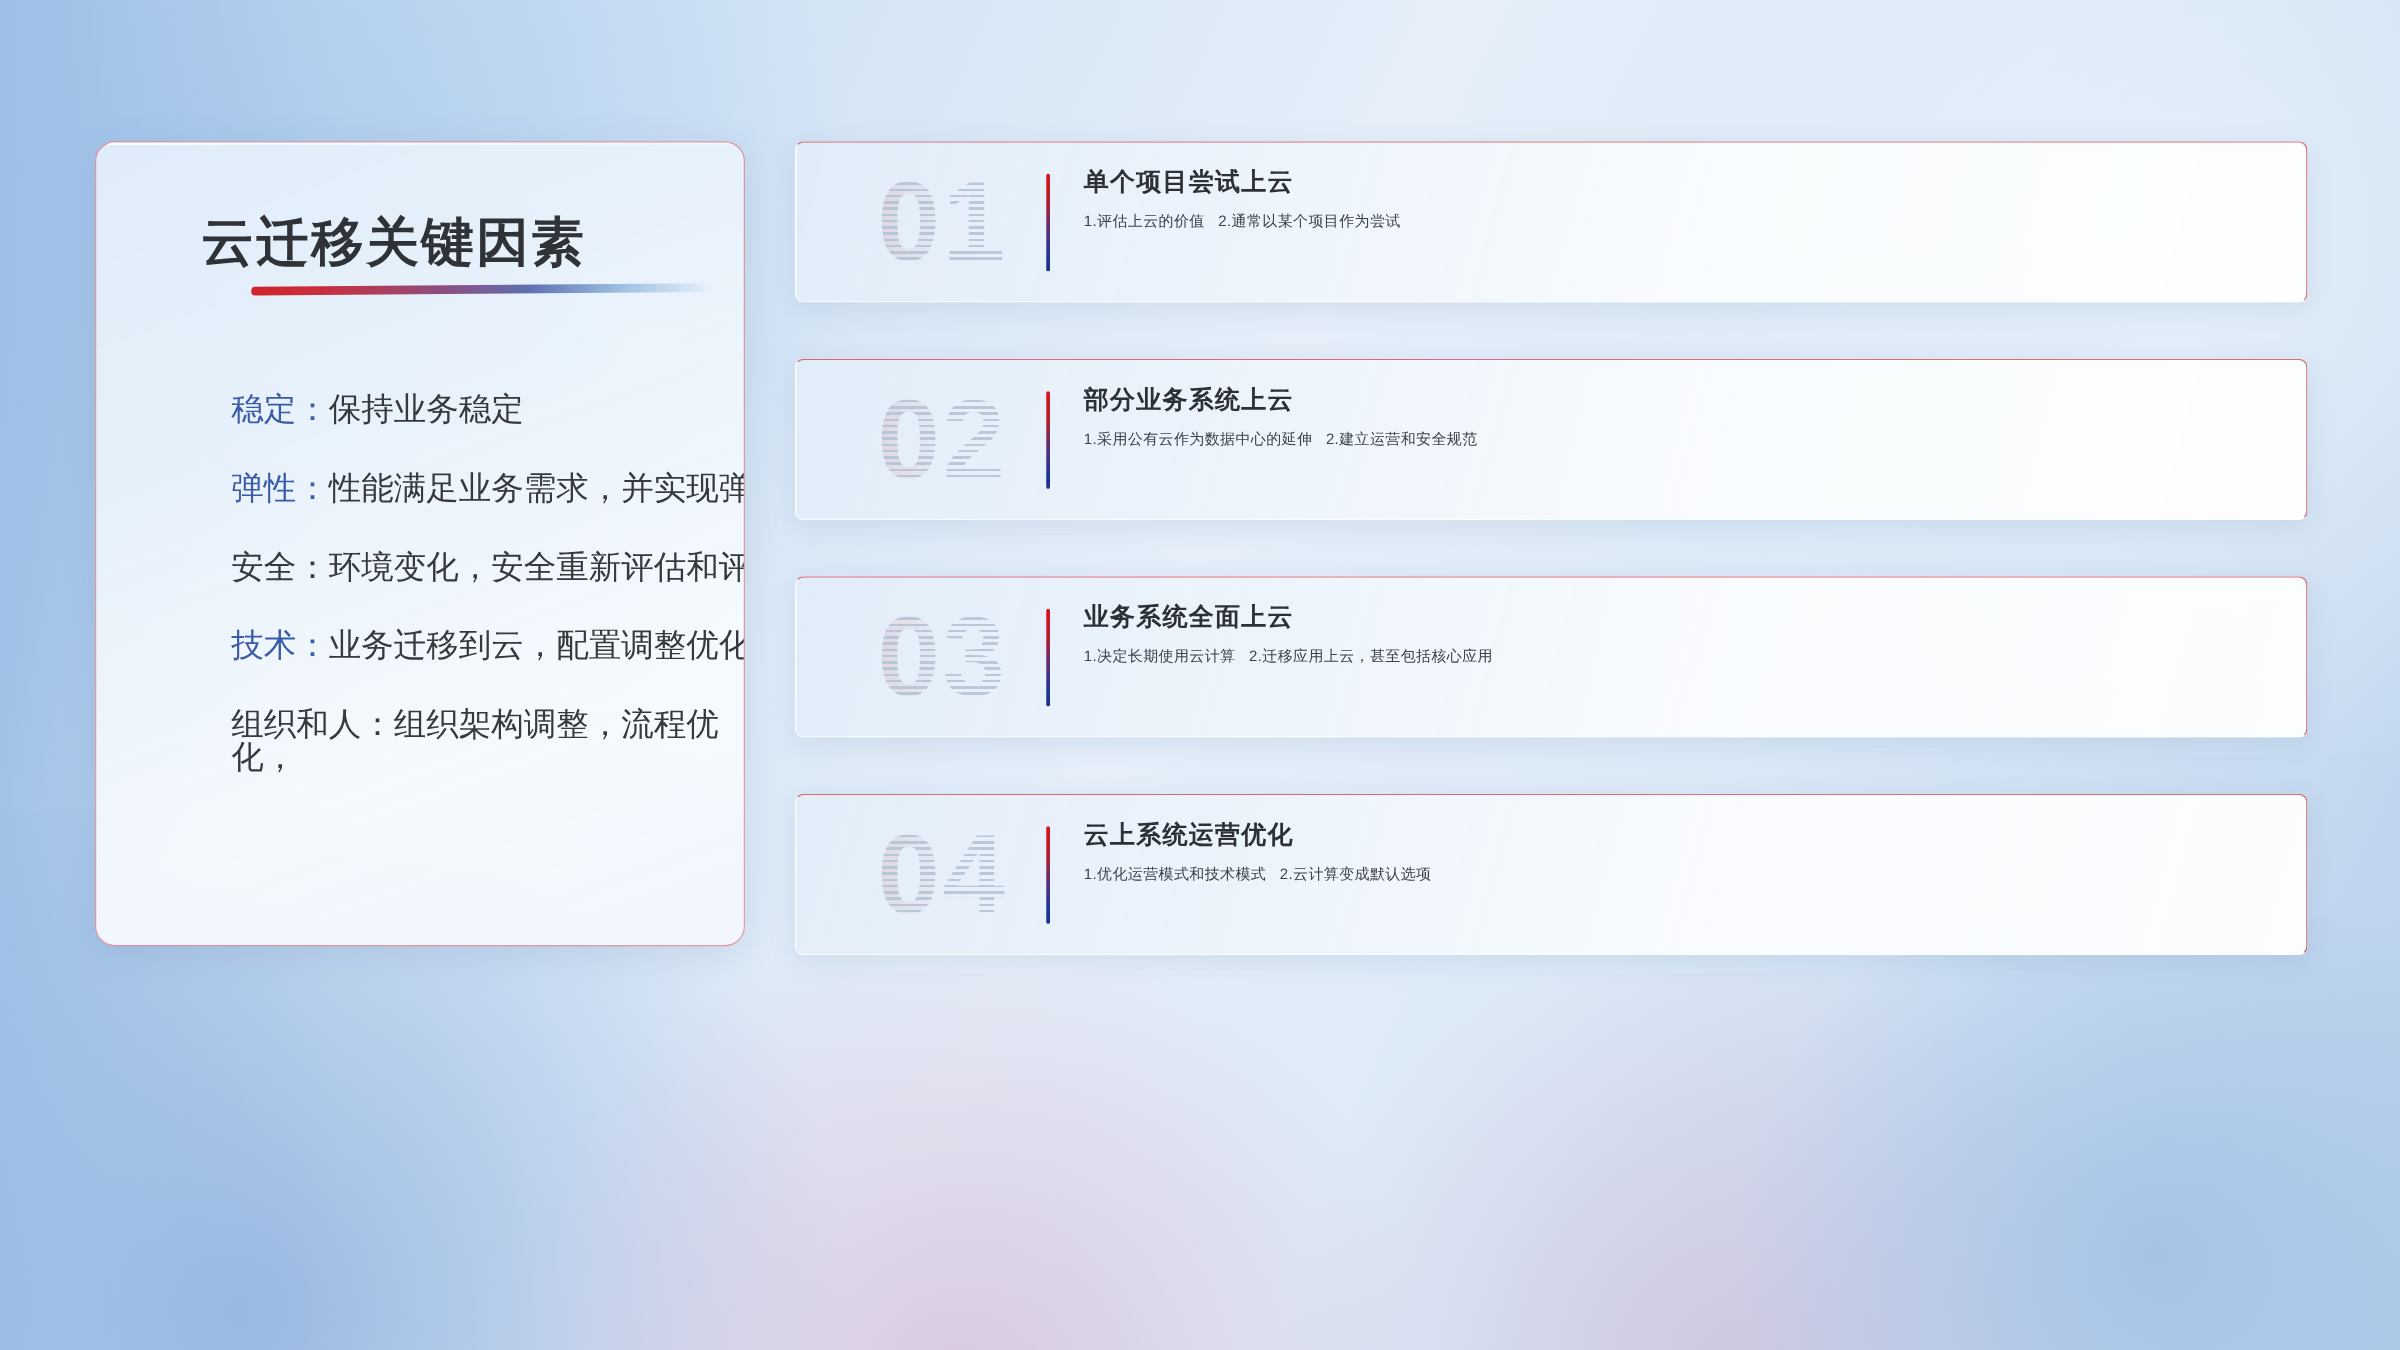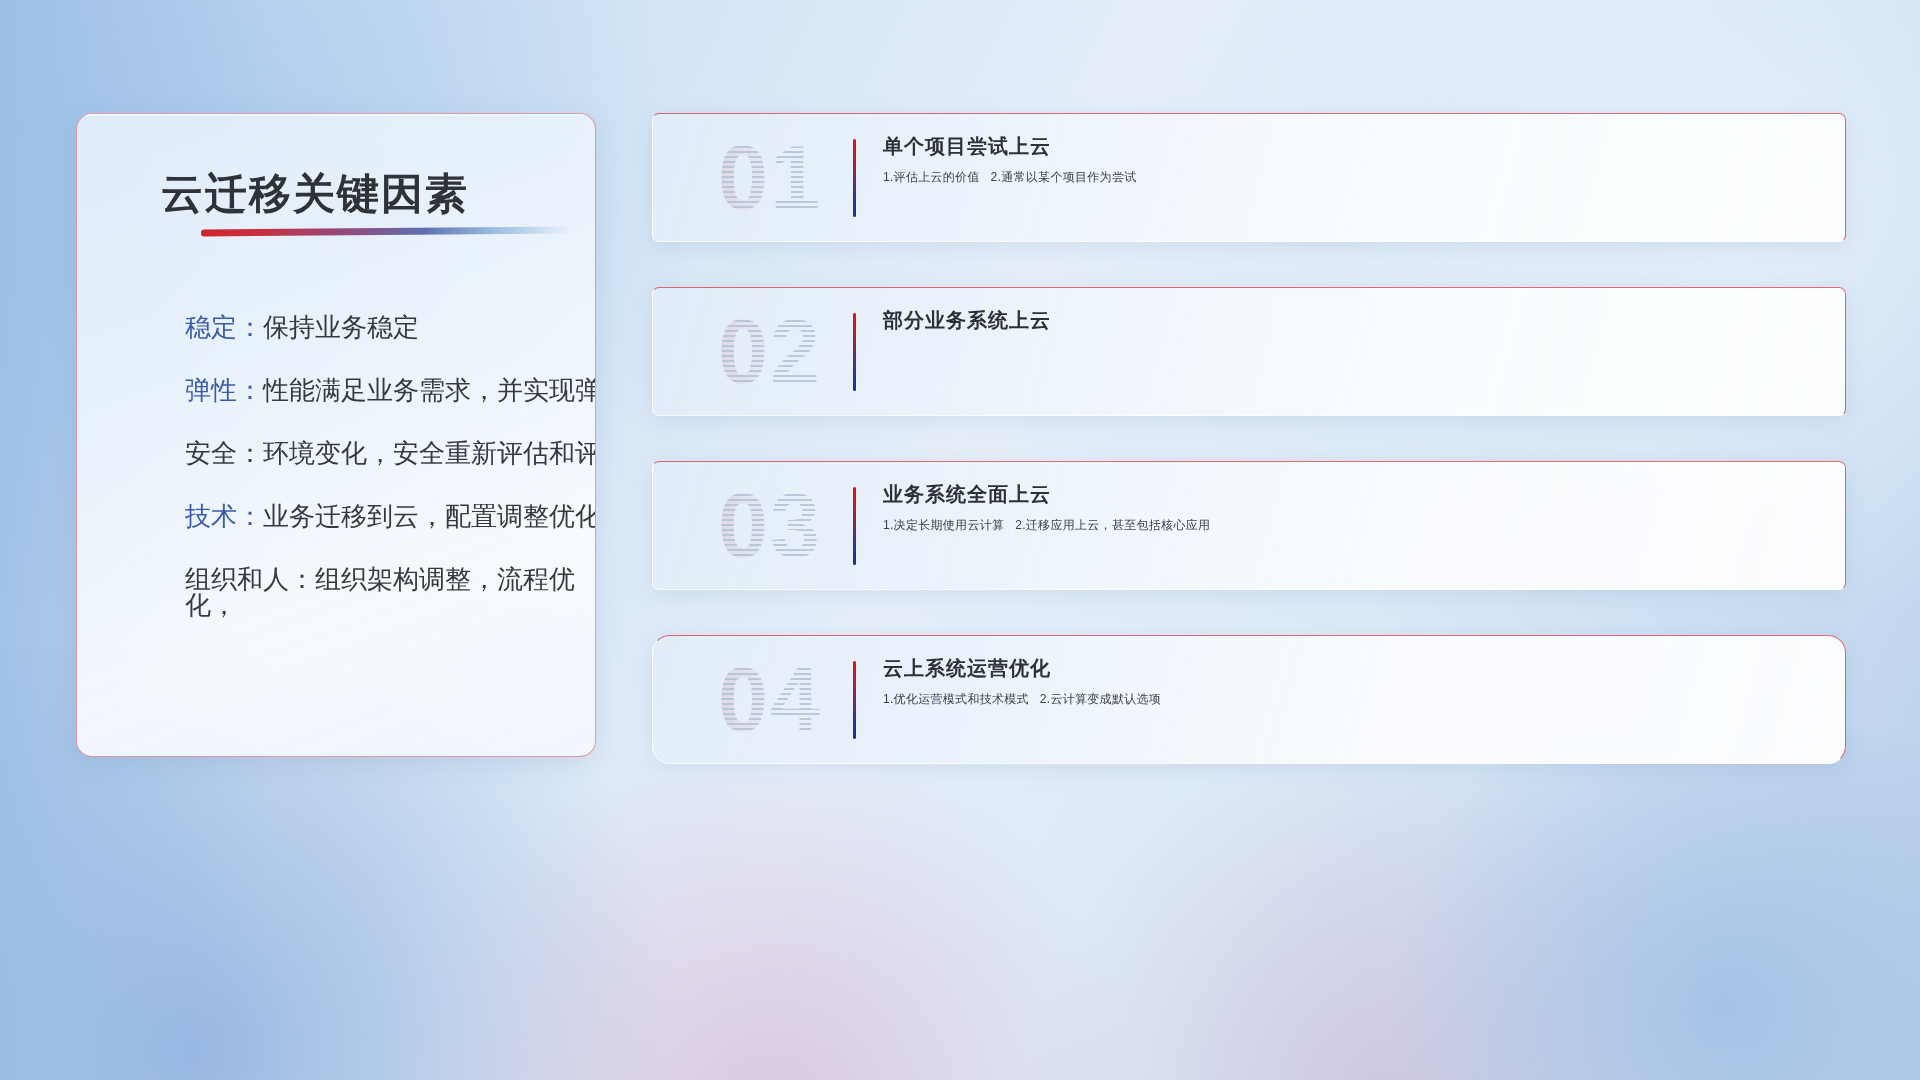--- a/index.html
+++ b/index.html
@@ -57,23 +57,22 @@
   
   #right{position:absolute;left:636px;top:113px;width:1210px;z-index:3;}
   .card{
     position:relative;height:127px;margin-bottom:45px;border-radius:7px;
     background:linear-gradient(105deg,rgba(226,237,249,.86) 0%,rgba(237,244,251,.9) 30%,rgba(250,252,254,.96) 62%,rgba(253,254,255,.97) 100%);
     border:1px solid rgba(255,255,255,.7);
     border-top:1.6px solid rgba(214,58,66,.75);
     border-right:1.6px solid rgba(214,58,66,.75);
     box-shadow:0 5px 20px rgba(110,140,180,.16);
     overflow:hidden;
-    margin-left:16px;
   }
-  .card:last-child{margin-bottom:0;border-radius:18px;}
+  .card:last-child{margin-bottom:0;}
   .card-num{
     position:absolute;left:22px;top:12px;width:190px;height:104px;
     font-size:90px;font-weight:bold;letter-spacing:2px;line-height:104px;
     text-align:center;color:#8fa4bd;opacity:.42;
     -webkit-text-fill-color:transparent;
     background-image:repeating-linear-gradient(180deg,
        rgba(120,140,170,.95) 0px,rgba(120,140,170,.95) 2px,
        rgba(255,255,255,0) 2px,rgba(255,255,255,0) 5px),
        linear-gradient(90deg,rgba(200,60,70,.5),rgba(120,140,170,0) 55%);
     -webkit-background-clip:text;background-clip:text;
@@ -140,20 +139,21 @@
       <div class="card-h">单个项目尝试上云</div>
       <div class="card-d">1.评估上云的价值   2.通常以某个项目作为尝试</div>
     </div>
   </div>
 
   <div class="card">
     <div class="card-num">02</div>
     <div class="card-bar"></div>
     <div class="card-body">
       <div class="card-h">部分业务系统上云</div>
+      <div class="card-d">1.采用公有云作为数据中心的延伸   2.建立运营和安全规范</div>
     </div>
   </div>
 
   <div class="card">
     <div class="card-num">03</div>
     <div class="card-bar"></div>
     <div class="card-body">
       <div class="card-h">业务系统全面上云</div>
       <div class="card-d">1.决定长期使用云计算   2.迁移应用上云，甚至包括核心应用</div>
     </div>

